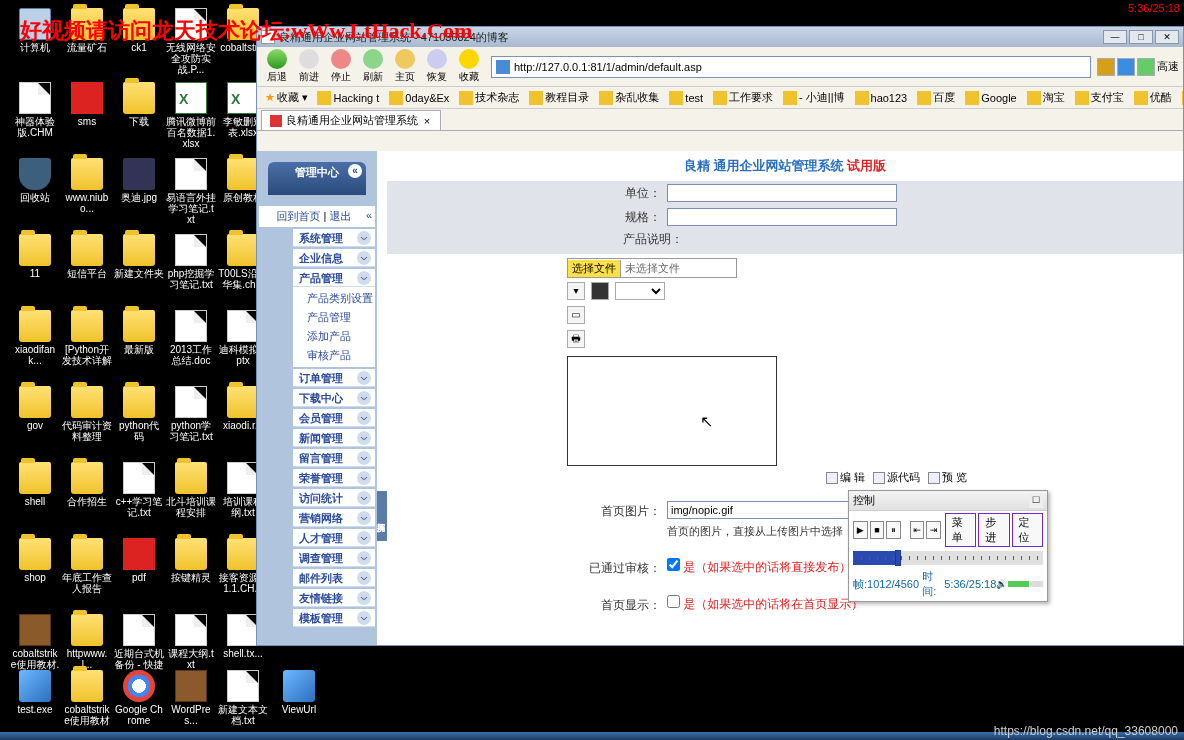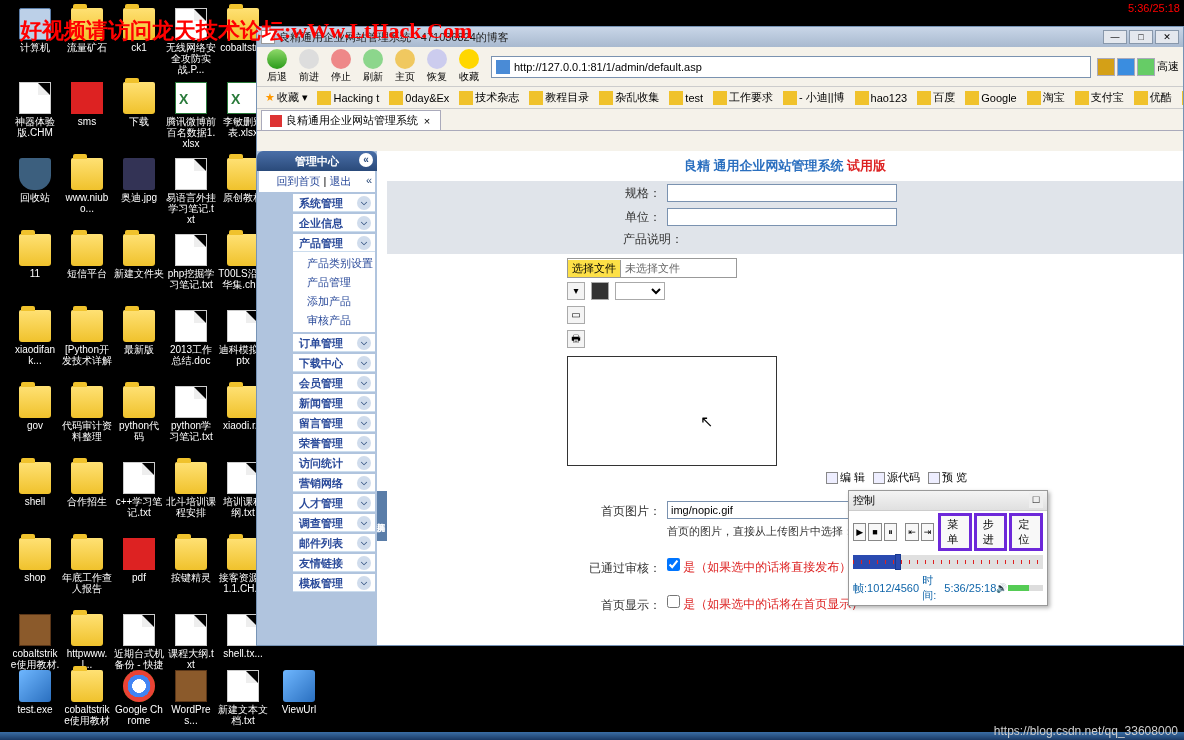--- a/index.html
+++ b/index.html
@@ -62,21 +62,21 @@
 
 .tabstrip { height: 22px; background: #f5f2ea; display: flex; align-items: flex-end; padding: 0 4px; border-bottom: 1px solid #aab; }
 .tab { height: 20px; padding: 2px 8px; background: #fff; border: 1px solid #aab; border-bottom: none; font-size: 11px; display: flex; align-items: center; gap: 4px; cursor: pointer; }
 .tab .tico { width: 12px; height: 12px; background: #d33; }
 .tab .tx { width: 10px; text-align: center; cursor: pointer; }
 
 .content { position: absolute; top: 124px; left: 0; right: 0; bottom: 0; background: #fff; }
 
 
 .leftpanel { position: absolute; left: 0; top: 0; width: 120px; bottom: 0; background: #b0c4de; }
-.lp-head { height: 20px; background: linear-gradient(180deg,#4a6fa8,#2a4a7a); color: #fff; text-align: center; font-size: 11px; line-height: 20px; font-weight: bold; position: relative; border-radius: 6px 6px 0 0; margin: 0; }
+.lp-head { height: 33px; background: linear-gradient(180deg,#4a6fa8,#2a4a7a); color: #fff; text-align: center; font-size: 11px; line-height: 20px; font-weight: bold; position: relative; border-radius: 6px 6px 0 0; margin: 11px; }
 .lp-head .chev { position: absolute; right: 4px; top: 2px; width: 14px; height: 14px; background: #fff; color: #2a4a7a; border-radius: 7px; font-size: 10px; line-height: 14px; }
 .lp-links { background: #fff; margin: 0 2px; padding: 3px; text-align: center; font-size: 11px; }
 .lp-links a { color: #2a4a9a; cursor: pointer; }
 .lp-section { margin: 2px; padding-left: 34px; }
 .lp-secthead { height: 18px; background: #fff; color: #2a4a9a; font-size: 11px; line-height: 18px; padding: 0 6px; cursor: pointer; position: relative; border-bottom: 1px solid #cde; font-weight: bold; }
 .lp-secthead .arr { position: absolute; right: 4px; width: 14px; height: 14px; background: #d0dcec; color: #2a4a7a; border-radius: 7px; text-align: center; font-size: 8px; line-height: 14px; top: 2px; }
 .lp-items { background: #fff; padding: 2px 0; }
 .lp-item { font-size: 11px; color: #2a4a9a; padding: 2px 0 2px 14px; cursor: pointer; }
 .drag-tab { position: absolute; right: -10px; top: 340px; width: 10px; height: 50px; background: #5a7da8; color: #fff; font-size: 9px; writing-mode: vertical-rl; text-align: center; padding: 4px 0; cursor: pointer; }
 
@@ -109,21 +109,21 @@
 .formrow2 .hint { font-size: 11px; color: #333; margin-top: 3px; }
 .formrow2 select { height: 18px; font-size: 11px; }
 .red { color: #d22; }
 
 
 .vidctrl { position: absolute; right: 136px; top: 490px; width: 200px; background: #fff; border: 1px solid #999; z-index: 980; font-size: 11px; box-shadow: 2px 2px 4px rgba(0,0,0,0.3); }
 .vc-title { background: linear-gradient(180deg,#f4f4f4,#e0e0e0); padding: 2px 4px; border-bottom: 1px solid #ccc; display: flex; }
 .vc-title span:first-child { flex: 1; }
 .vc-row { display: flex; align-items: center; padding: 2px 4px; gap: 2px; }
 .vc-btn { width: 18px; height: 18px; border: 1px solid #888; background: #f8f8f8; cursor: pointer; font-size: 9px; text-align: center; line-height: 16px; }
-.vc-txtbtn { padding: 1px 6px; border: 3px solid #6d28d9; background: #f8f8f8; cursor: pointer; font-size: 11px; }
+.vc-txtbtn { padding: 1px 6px; border: 1px solid #6d28d9; background: #f8f8f8; cursor: pointer; font-size: 11px; }
 .vc-slider { height: 14px; margin: 2px 4px; background: linear-gradient(90deg,#2a4ab0 0%,#2a4ab0 22%,#e0e0e0 22%); position: relative; }
 .vc-slider::after { content: ''; position: absolute; left: 0; right: 0; top: 5px; height: 4px; background: repeating-linear-gradient(90deg,#d22 0,#d22 1px,transparent 1px,transparent 8px); }
 .vc-marker { position: absolute; left: 22%; top: -1px; width: 6px; height: 16px; background: #2a4ab0; border: 1px solid #1a3a90; cursor: pointer; }
 .vc-info { padding: 2px 4px; font-size: 11px; color: #16a; display: flex; align-items: center; }
 .vc-vol { width: 40px; height: 6px; background: linear-gradient(90deg,#5c5 0%,#5c5 60%,#ddd 60%); margin-left: auto; }
 
 .csdn { position: absolute; bottom: 2px; right: 6px; color: #cfcfcf; font-size: 12px; z-index: 999; }
 .taskbar { position: absolute; bottom: 0; left: 0; right: 0; height: 8px; background: linear-gradient(180deg,#3a6ea5,#1a3a65); }
 .cursor { position: absolute; z-index: 999; font-size: 16px; color: #000; pointer-events:none; }
 
@@ -542,25 +542,25 @@
         </div>
       <div class="drag-tab">屏幕切换</div>
     </div>
 
     <div class="rightcontent">
       <div class="page-title">
         <span class="t1">良精 通用企业网站管理系统</span><span class="t2"> 试用版</span>
       </div>
       <div class="baseform">
         <div class="formrow">
+            <div class="lbl">单位：</div>
+            <input type="text" style="">
+          </div>
+        <div class="formrow">
             <div class="lbl">规格：</div>
-            <input type="text" style="">
-          </div>
-        <div class="formrow">
-            <div class="lbl">单位：</div>
             <input type="text" style="">
           </div>
         <div class="prodlabel">产品说明：</div>
       </div>
 
       <div class="editor-area">
         <div class="fileselect">
           <span class="btn">选择文件</span>
           <span class="val">未选择文件</span>
         </div>

